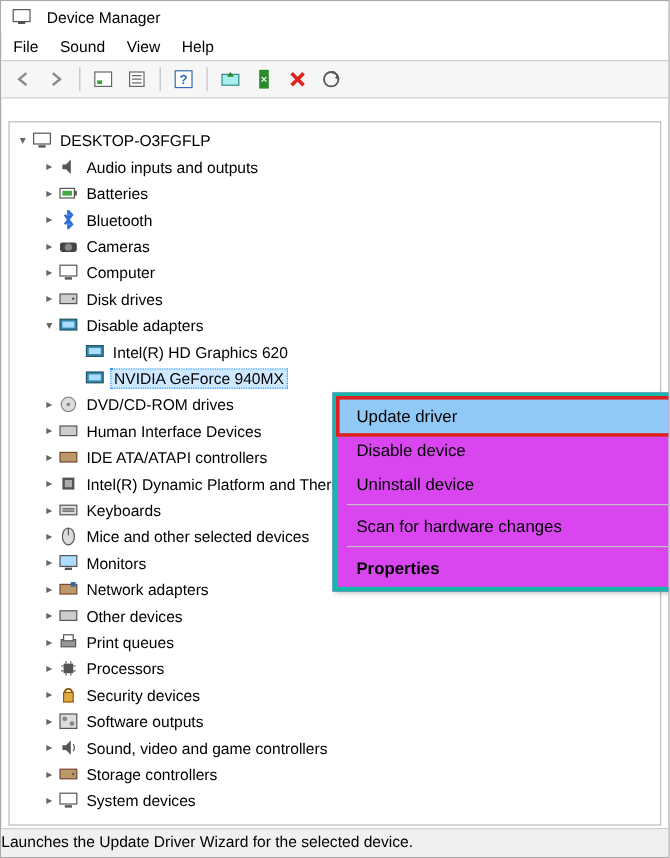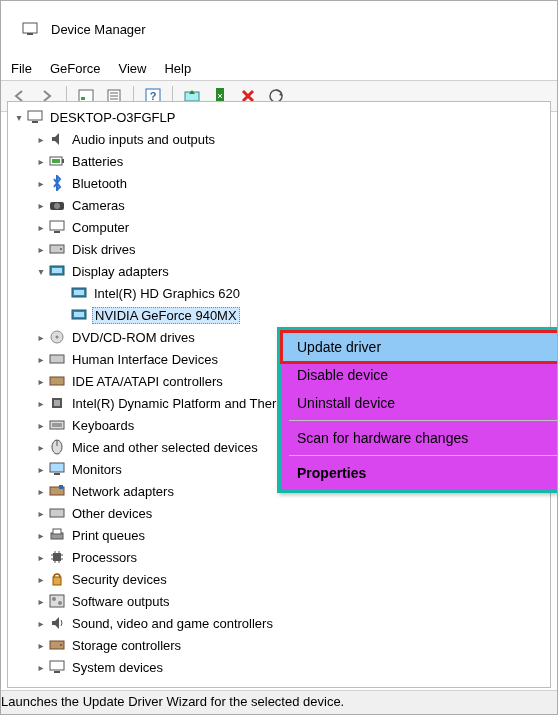--- a/index.html
+++ b/index.html
@@ -10,24 +10,23 @@
     background: #fff;
     width: 558px;
     height: 715px;
     overflow: hidden;
     position: relative;
     border: 1px solid #aaa;
   }
   .titlebar {
     display: flex;
     align-items: center;
-    padding: 20px 8px;
+    padding: 5px 8px;
     gap: 8px;
     background: #fff;
-    margin-left: 12px;
   }
   .titlebar .title { font-size: 13px; }
   .menubar {
     display: flex;
     gap: 18px;
     padding: 4px 10px;
     font-size: 13px;
   }
   .menubar span { cursor: default; }
   .toolbar {
@@ -128,21 +127,21 @@
     <svg width="16" height="16">
         <rect x="1" y="2" width="14" height="10" fill="#fff" stroke="#555"></rect>
         <rect x="5" y="12" width="6" height="2" fill="#555"></rect>
       </svg>
   </span>
   <span class="title">Device Manager</span>
 </div>
 
 <div class="menubar">
   <span>File</span>
-  <span>GeForce</span>
+  <span>Sound</span>
   <span>View</span>
   <span>Help</span>
 </div>
 
 <div class="toolbar">
   <div class="tbtn">
       <svg width="14" height="14">
         <path d="M10 2 L4 7 L10 12" fill="none" stroke="#888" stroke-width="2"></path>
       </svg>
     </div>
@@ -282,21 +281,21 @@
       </div>
       <div class="node">
         <span class="indent" style="width:26px"></span>
         <span class="expander">▾</span>
         <span class="node-icon">
           <svg width="16" height="12">
             <rect x="1" y="1" width="14" height="9" fill="#38a" stroke="#256"></rect>
             <rect x="3" y="3" width="10" height="5" fill="#adf"></rect>
           </svg>
         </span>
-        <span class="label">Display adapters</span>
+        <span class="label">Disable adapters</span>
       </div>
       <div class="node">
         <span class="indent" style="width:48px"></span>
         <span class="expander"></span>
         <span class="node-icon">
           <svg width="16" height="12">
             <rect x="1" y="1" width="14" height="9" fill="#38a" stroke="#256"></rect>
             <rect x="3" y="3" width="10" height="5" fill="#adf"></rect>
           </svg>
         </span>

